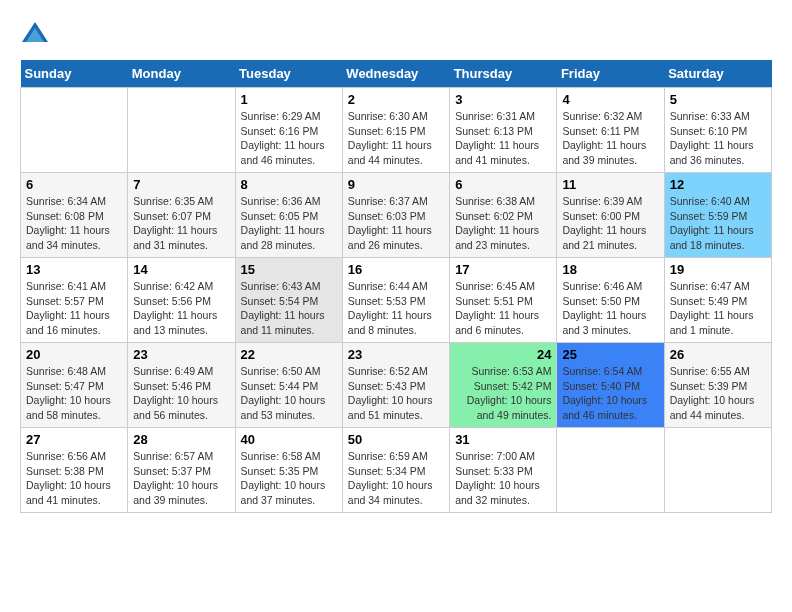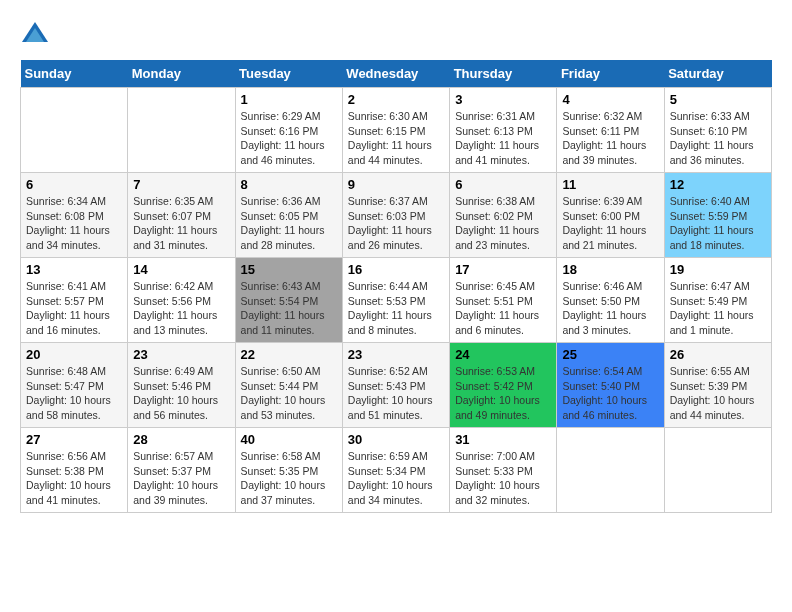--- a/index.html
+++ b/index.html
@@ -183,21 +183,21 @@
       </tr>
       <tr>
         <td style="background: rgb(255, 255, 255);">
           <span class="day-num">13</span>
           <div class="day-info">Sunrise: 6:41 AM<br>Sunset: 5:57 PM<br>Daylight: 11 hours and 16 minutes.</div>
         </td>
         <td style="background: rgb(255, 255, 255);">
           <span class="day-num">14</span>
           <div class="day-info">Sunrise: 6:42 AM<br>Sunset: 5:56 PM<br>Daylight: 11 hours and 13 minutes.</div>
         </td>
-        <td style="background: #a3a3a3;">
+        <td style="background: #e5e5e5;">
           <span class="day-num">15</span>
           <div class="day-info">Sunrise: 6:43 AM<br>Sunset: 5:54 PM<br>Daylight: 11 hours and 11 minutes.</div>
         </td>
         <td style="background: rgb(255, 255, 255);">
           <span class="day-num">16</span>
           <div class="day-info">Sunrise: 6:44 AM<br>Sunset: 5:53 PM<br>Daylight: 11 hours and 8 minutes.</div>
         </td>
         <td style="background: rgb(255, 255, 255);">
           <span class="day-num">17</span>
           <div class="day-info">Sunrise: 6:45 AM<br>Sunset: 5:51 PM<br>Daylight: 11 hours and 6 minutes.</div>
@@ -221,21 +221,21 @@
           <div class="day-info">Sunrise: 6:49 AM<br>Sunset: 5:46 PM<br>Daylight: 10 hours and 56 minutes.</div>
         </td>
         <td style="background: rgb(245, 245, 245);">
           <span class="day-num">22</span>
           <div class="day-info">Sunrise: 6:50 AM<br>Sunset: 5:44 PM<br>Daylight: 10 hours and 53 minutes.</div>
         </td>
         <td style="background: rgb(245, 245, 245);">
           <span class="day-num">23</span>
           <div class="day-info">Sunrise: 6:52 AM<br>Sunset: 5:43 PM<br>Daylight: 10 hours and 51 minutes.</div>
         </td>
-        <td style="background: #22c55e;">
+        <td style="background: #86efac; text-align: right;">
           <span class="day-num">24</span>
           <div class="day-info">Sunrise: 6:53 AM<br>Sunset: 5:42 PM<br>Daylight: 10 hours and 49 minutes.</div>
         </td>
         <td style="background: #3b82f6;">
           <span class="day-num">25</span>
           <div class="day-info">Sunrise: 6:54 AM<br>Sunset: 5:40 PM<br>Daylight: 10 hours and 46 minutes.</div>
         </td>
         <td style="background: rgb(245, 245, 245);">
           <span class="day-num">26</span>
           <div class="day-info">Sunrise: 6:55 AM<br>Sunset: 5:39 PM<br>Daylight: 10 hours and 44 minutes.</div>
@@ -248,21 +248,21 @@
         </td>
         <td style="background: rgb(255, 255, 255);">
           <span class="day-num">28</span>
           <div class="day-info">Sunrise: 6:57 AM<br>Sunset: 5:37 PM<br>Daylight: 10 hours and 39 minutes.</div>
         </td>
         <td style="background: rgb(255, 255, 255);">
           <span class="day-num">40</span>
           <div class="day-info">Sunrise: 6:58 AM<br>Sunset: 5:35 PM<br>Daylight: 10 hours and 37 minutes.</div>
         </td>
         <td style="background: rgb(255, 255, 255);">
-          <span class="day-num">30</span>
+          <span class="day-num">50</span>
           <div class="day-info">Sunrise: 6:59 AM<br>Sunset: 5:34 PM<br>Daylight: 10 hours and 34 minutes.</div>
         </td>
         <td style="background: rgb(255, 255, 255);">
           <span class="day-num">31</span>
           <div class="day-info">Sunrise: 7:00 AM<br>Sunset: 5:33 PM<br>Daylight: 10 hours and 32 minutes.</div>
         </td>
         <td class="empty-cell"></td>
         <td class="empty-cell"></td>
       </tr>
     </tbody>

